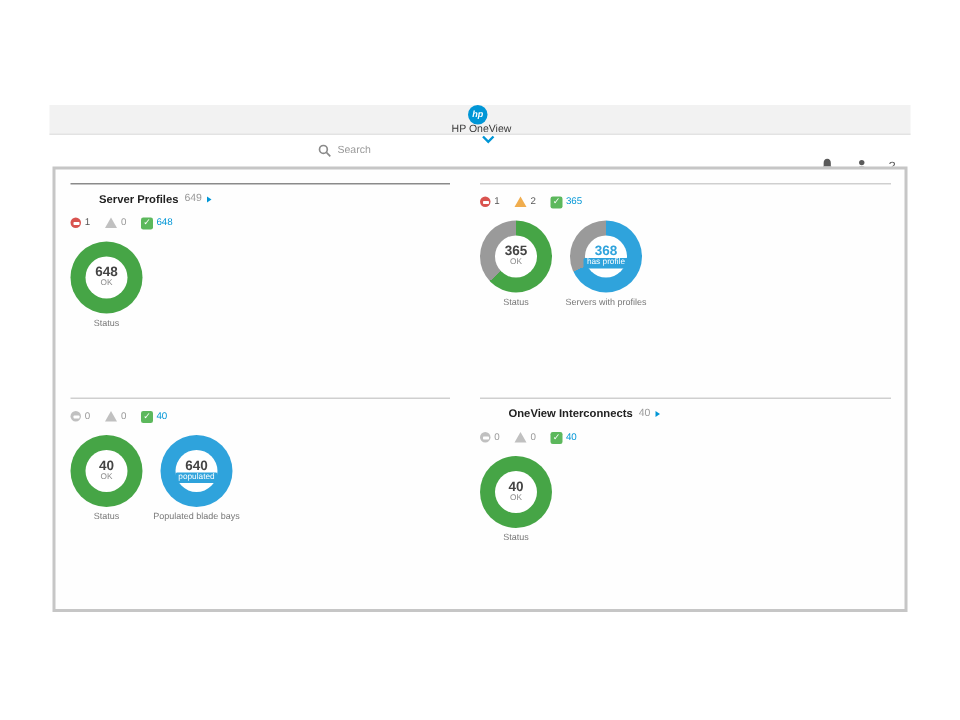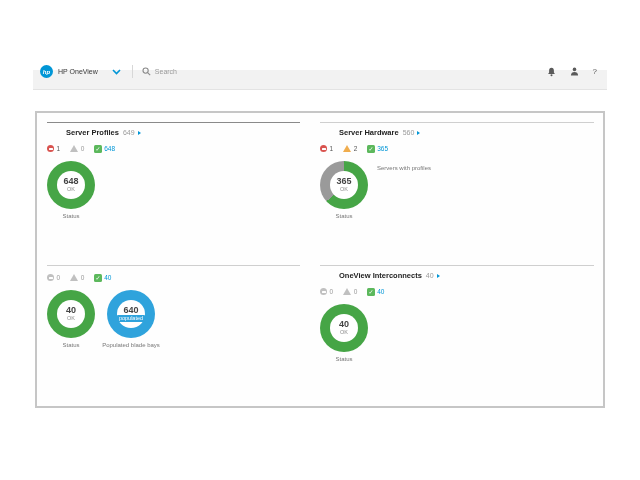--- a/index.html
+++ b/index.html
@@ -3,21 +3,21 @@
 <meta charset="utf-8">
 <style>
   * { margin:0; padding:0; box-sizing:border-box; }
   html,body { background:#ffffff; }
   body { font-family:"Liberation Sans", sans-serif; }
   .screen { position:relative; width:640px; height:480px; background:#fff; overflow:hidden; }
 
   
   .topbar { position:absolute; left:33px; top:70px; width:574px; height:20px;
             background:#f2f2f2; border-bottom:1px solid #e3e3e3;
-            display:flex; align-items:center; padding:0 10px 16px 7px; }
+            display:flex; align-items:center; padding:0 10px 16px 7px;flex-direction:column; }
   .hp-logo { width:13px; height:13px; border-radius:50%; background:#0096d6;
              color:#fff; font-size:6px; font-weight:bold; font-style:italic;
              display:flex; align-items:center; justify-content:center; flex:0 0 auto; }
   .brand { font-size:7px; color:#3a3a3a; margin-left:5px; }
   .brand-chevron { margin-left:14px; display:flex; align-items:center; }
   .tb-divider { width:1px; height:13px; background:#d7d7d7; margin:0 9px 0 11px; }
   .search-wrap { display:flex; align-items:center; gap:4px; flex:1 1 auto; }
   .search-input { border:none; background:transparent; outline:none; font-size:7px;
                   color:#555; width:200px; font-family:"Liberation Sans", sans-serif; }
   .search-input::placeholder { color:#9a9a9a; }
@@ -140,25 +140,20 @@
               <span class="donut-sub">OK</span>
             </div>
           </div>
           <div class="donut-label">Status</div>
         </div>
       </div>
     </div>
 
     <div class="panel p1">
       <div class="panel-line"></div>
-      <div class="panel-head">
-        <span class="panel-title">Server Hardware</span>
-        <span class="panel-count">560</span>
-        <span class="arrow-right"></span>
-      </div>
       <div class="status-row">
         <span class="status">
           <span class="sicon ic-critical" style="color: rgb(217, 83, 79);"></span>
           <span class="scount" style="color: rgb(85, 85, 85);">1</span>
         </span>
         <span class="status">
           <span class="sicon ic-warning" style="color: rgb(240, 173, 78);"></span>
           <span class="scount" style="color: rgb(85, 85, 85);">2</span>
         </span>
         <span class="status">
@@ -170,20 +165,26 @@
         <div class="donut-block">
           <div class="donut" style="background: conic-gradient(rgb(70, 165, 70) 0%, rgb(70, 165, 70) 63%, rgb(154, 154, 154) 63%, rgb(154, 154, 154) 100%);">
             <div class="donut-center">
               <span class="donut-value" style="color: rgb(68, 68, 68);">365</span>
               <span class="donut-sub">OK</span>
             </div>
           </div>
           <div class="donut-label">Status</div>
         </div>
         <div class="donut-block">
+          <div class="donut" style="background: conic-gradient(rgb(47, 163, 220) 0%, rgb(47, 163, 220) 68%, rgb(154, 154, 154) 68%, rgb(154, 154, 154) 100%);">
+            <div class="donut-center">
+              <span class="donut-value" style="color: rgb(47, 163, 220);">368</span>
+              <span class="donut-sub badge">has profile</span>
+            </div>
+          </div>
           <div class="donut-label">Servers with profiles</div>
         </div>
       </div>
     </div>
 
     <div class="panel p2">
       <div class="panel-line"></div>
       <div class="status-row">
         <span class="status">
           <span class="sicon ic-critical" style="color: rgb(192, 192, 192);"></span>

